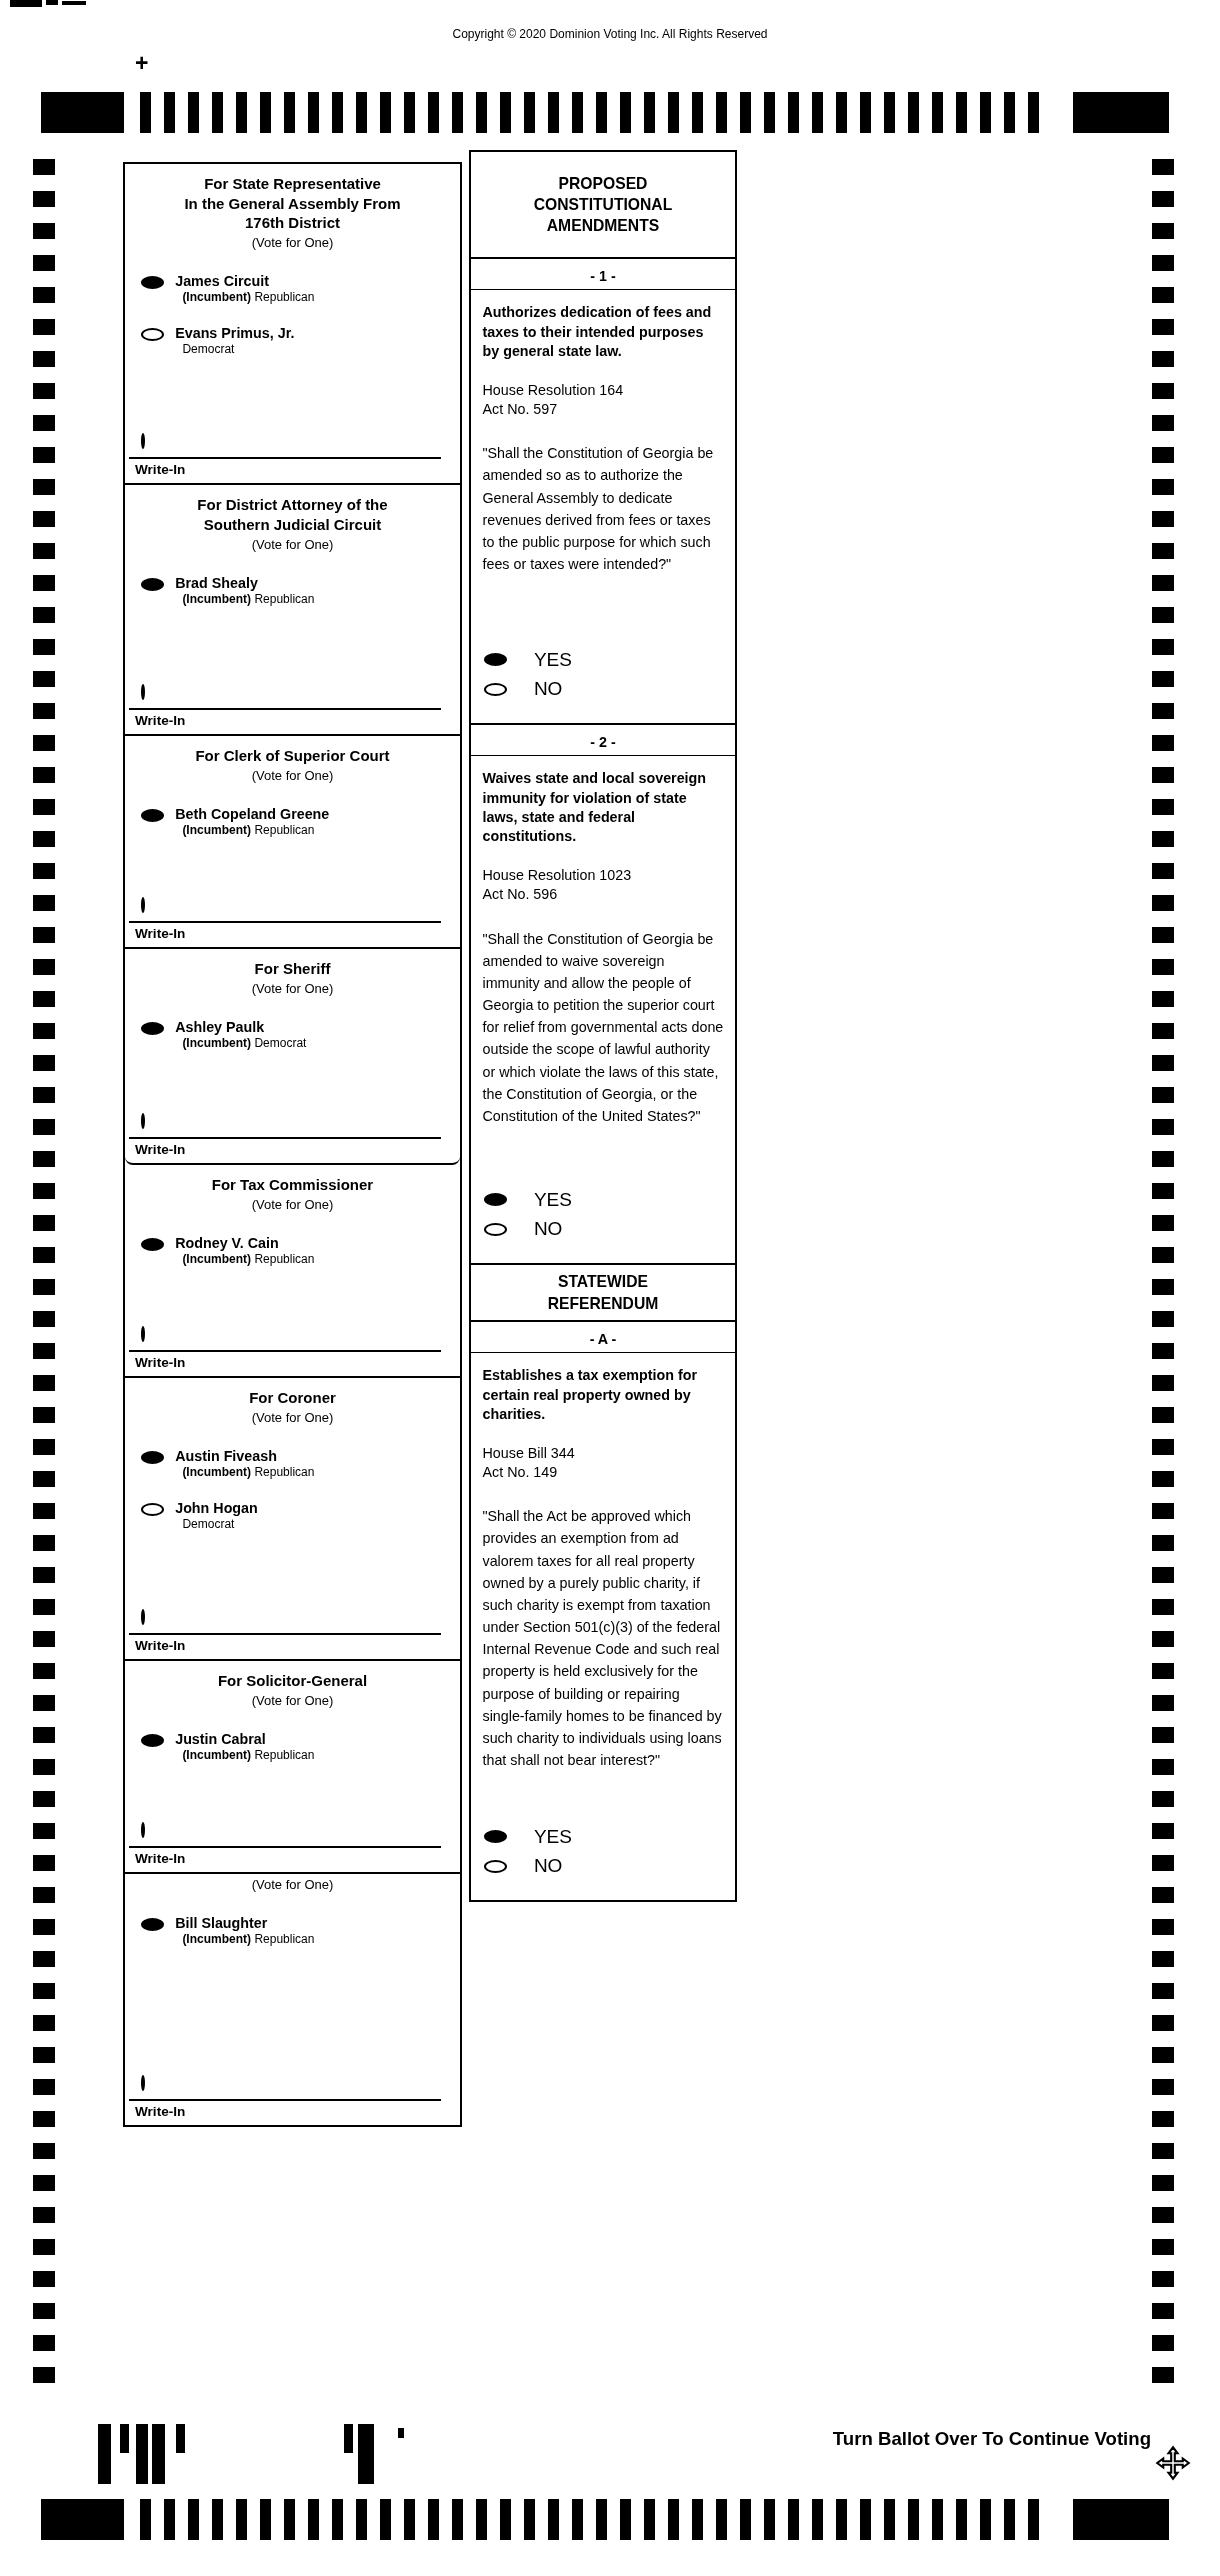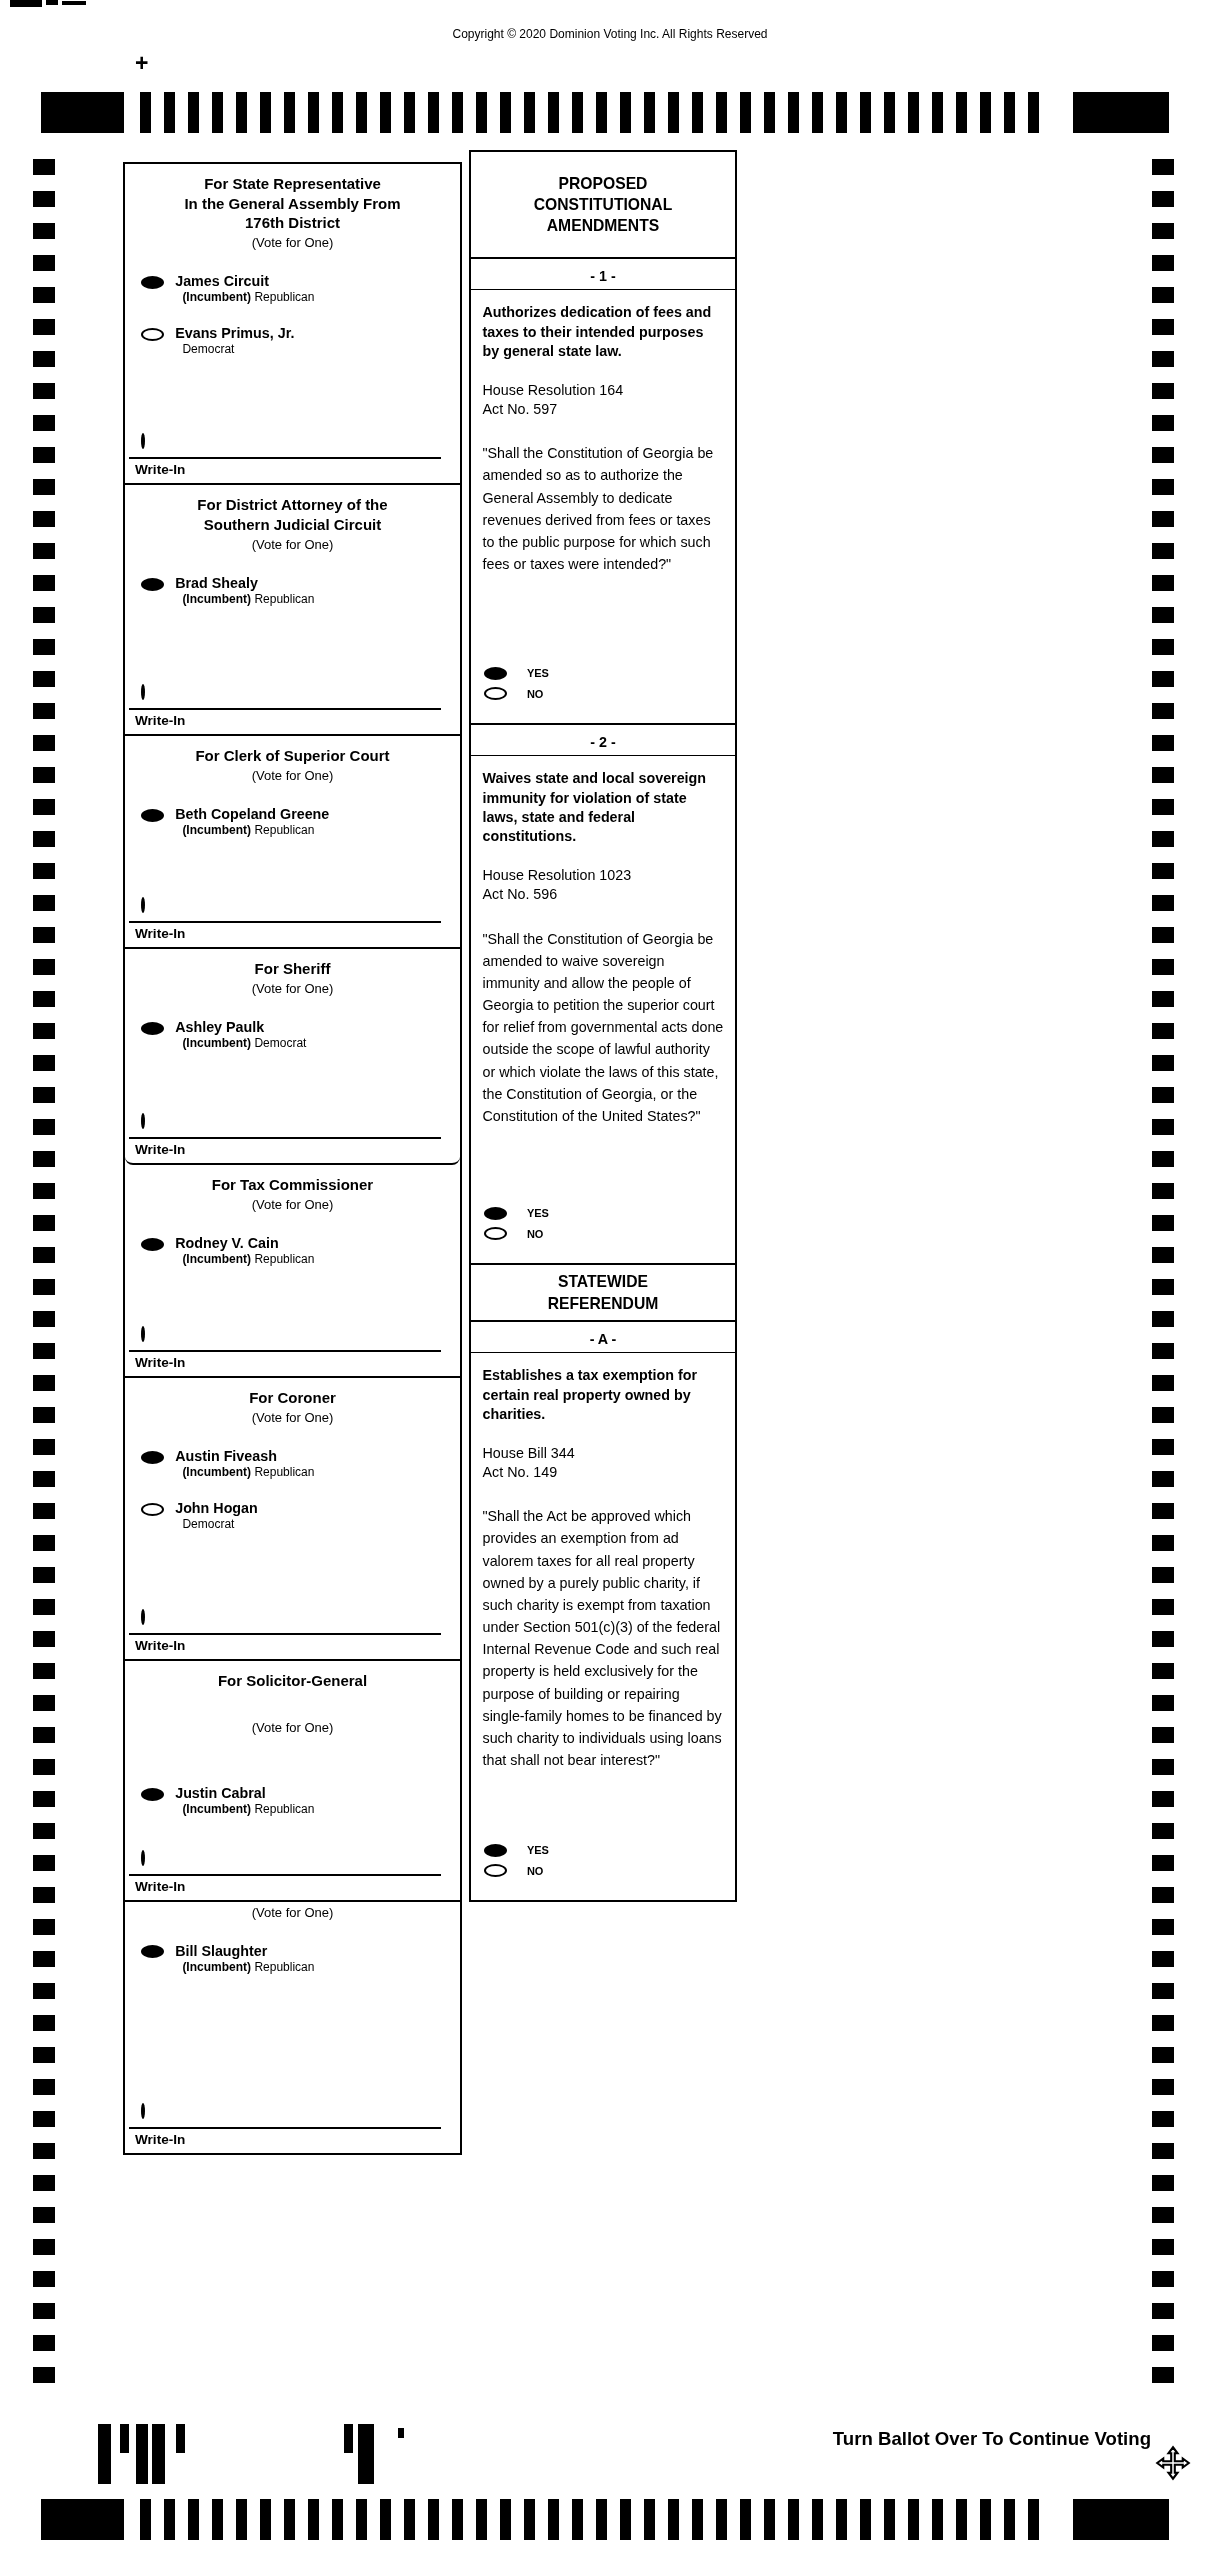--- a/index.html
+++ b/index.html
@@ -50,21 +50,21 @@
   .measure + .measure { border-top:2.1px solid #000; }
   .m-number { text-align:center; font-weight:bold; font-size:14.3px;
     padding:8.6px 0 5.7px; border-bottom:1.4px solid #000; }
   .m-body { flex:1; display:flex; flex-direction:column; padding:13px 11.5px 15.7px; font-size:14.3px; }
   .m-summary { font-weight:bold; line-height:1.35; margin-bottom:20px; }
   .m-refs { line-height:1.3; margin-bottom:24px; white-space:pre-line; }
   .m-question { line-height:1.55; margin-bottom:17px; }
   .m-choices { margin-top:auto; padding-left:1.4px; }
   .choice { display:flex; align-items:center; margin:7.2px 0; }
   .choice .oval { margin-top:0; }
-  .choice-label { font-weight:bold; font-size:11px; margin-left:20px; }
+  .choice-label { font-weight:normal; font-size:19px; margin-left:27px; }
 
   
   .turnover { top:2428px; left:578px; width:573px; text-align:right;
     font-weight:bold; font-size:18.6px; }
   .arrow-icon { left:1155px; top:2445px; width:36px; height:36px; }
   .barcode { top:2424px; left:0; height:62px; width:501px; }
   .bc { position:absolute; top:0; background:#000; }
 </style>
 </head>
 <body>
@@ -199,21 +199,21 @@
         <span class="cdetail"><b></b> <span>Democrat</span></span>
       </span>
     </div>
     <div class="wgroup">
       <div class="w-ovalrow"><span class="oval"></span></div>
       <div class="wline"></div>
       <div class="wlabel">Write-In</div>
     </div>
   </section>
 
-  <section class="contest" style="min-height:213px;gap:27px;">
+  <section class="contest" style="min-height:213px;">
     <h2 class="c-title">For Solicitor-General</h2>
     <div class="c-vote">(Vote for One)</div>
     <div class="cand">
       <span class="oval filled"></span>
       <span class="cinfo">
         <span class="cname">Justin Cabral</span>
         <span class="cdetail"><b>(Incumbent)</b> <span>Republican</span></span>
       </span>
     </div>
     <div class="wgroup">

